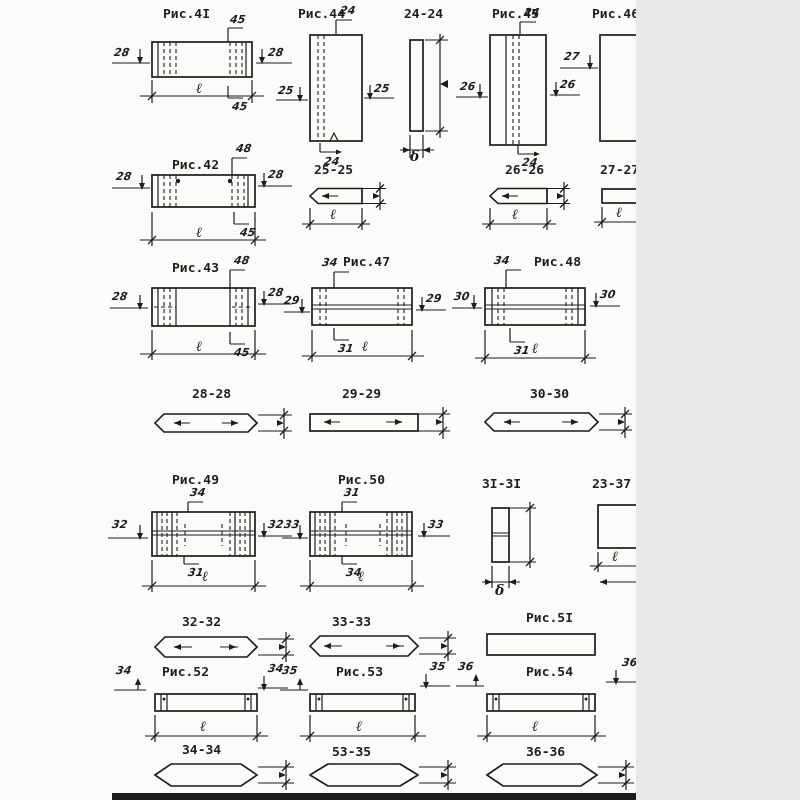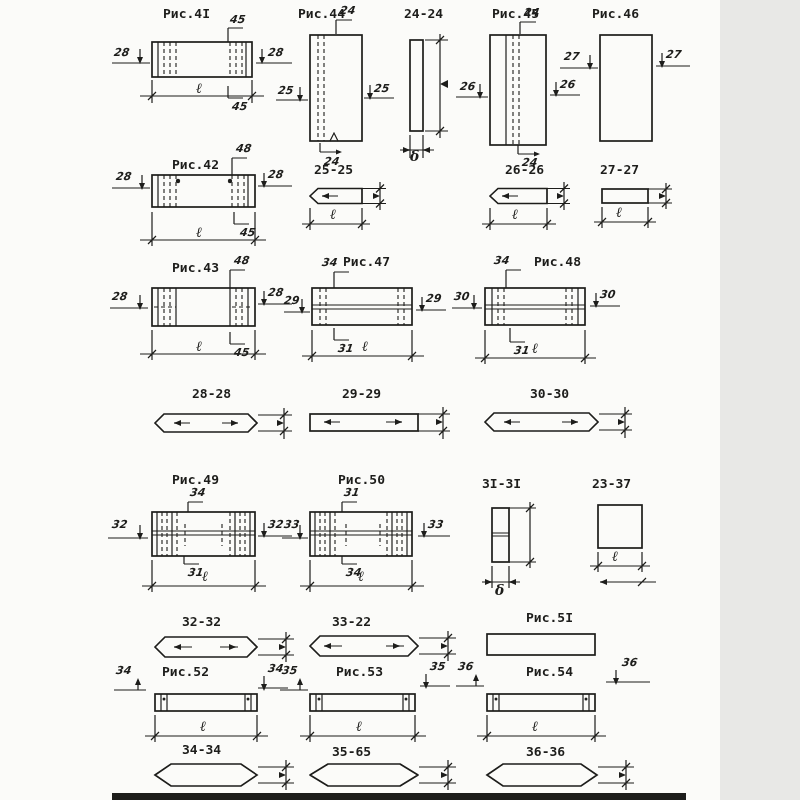--- a/index.html
+++ b/index.html
@@ -1,16 +1,16 @@
 <!DOCTYPE html>
 <html><head>
 <meta charset="utf-8">
 <style>
   html,body{margin:0;padding:0;background:#e8e8e6;}
-  .canvas{position:relative;width:720px;height:800px;background:#fbfbf9;overflow:hidden;
+  .canvas{position:relative;width:636px;height:800px;background:#fbfbf9;overflow:hidden;
           font-family:"DejaVu Sans",sans-serif;}
   svg{position:absolute;left:0;top:0;}
   .box{fill:none;stroke:#1d1d1b;stroke-width:1.7;}
   .rnd{stroke-linejoin:round;}
   .ln{fill:none;stroke:#1d1d1b;stroke-width:1.2;}
   .dash{fill:none;stroke:#1d1d1b;stroke-width:1.1;stroke-dasharray:4 3;}
   .arr{fill:#1d1d1b;stroke:none;}
   .dot{fill:#1d1d1b;}
   .bar{fill:#1d1d1b;}
   .t{position:absolute;font:700 13px "DejaVu Sans Mono",monospace;color:#1d1d1b;white-space:nowrap;}
@@ -223,27 +223,27 @@
 <span class="t" style="left:343px;top:254px">Рис.47</span>
 <span class="t" style="left:534px;top:254px">Рис.48</span>
 <span class="t" style="left:192px;top:386px">28-28</span>
 <span class="t" style="left:342px;top:386px">29-29</span>
 <span class="t" style="left:530px;top:386px">30-30</span>
 <span class="t" style="left:172px;top:472px">Рис.49</span>
 <span class="t" style="left:338px;top:472px">Рис.50</span>
 <span class="t" style="left:482px;top:476px">3I-3I</span>
 <span class="t" style="left:592px;top:476px">23-37</span>
 <span class="t" style="left:182px;top:614px">32-32</span>
-<span class="t" style="left:332px;top:614px">33-22</span>
+<span class="t" style="left:332px;top:614px">33-33</span>
 <span class="t" style="left:526px;top:610px">Рис.5I</span>
 <span class="t" style="left:162px;top:664px">Рис.52</span>
 <span class="t" style="left:336px;top:664px">Рис.53</span>
 <span class="t" style="left:526px;top:664px">Рис.54</span>
 <span class="t" style="left:182px;top:742px">34-34</span>
-<span class="t" style="left:332px;top:744px">35-65</span>
+<span class="t" style="left:332px;top:744px">53-35</span>
 <span class="t" style="left:526px;top:744px">36-36</span>
 
 <span class="n" style="left:114px;top:46px">28</span>
 <span class="n" style="left:268px;top:46px">28</span>
 <span class="n" style="left:230px;top:13px">45</span>
 <span class="n" style="left:232px;top:100px">45</span>
 <span class="n" style="left:340px;top:4px">24</span>
 <span class="n" style="left:324px;top:155px">24</span>
 <span class="n" style="left:278px;top:84px">25</span>
 <span class="n" style="left:374px;top:82px">25</span>

